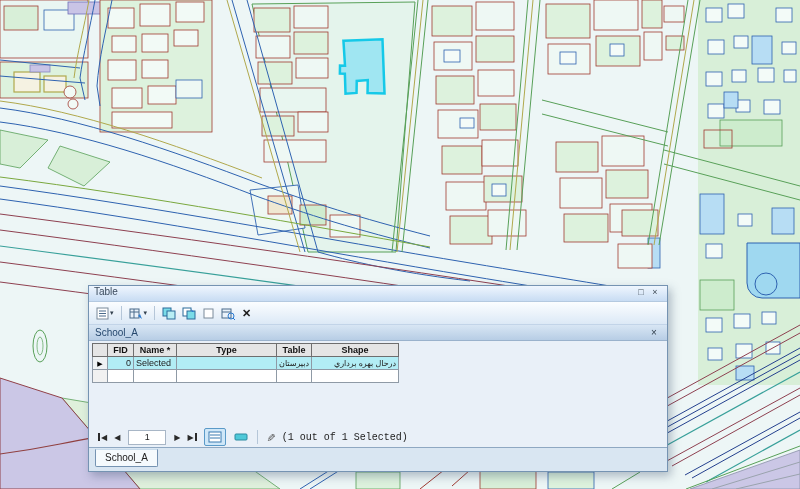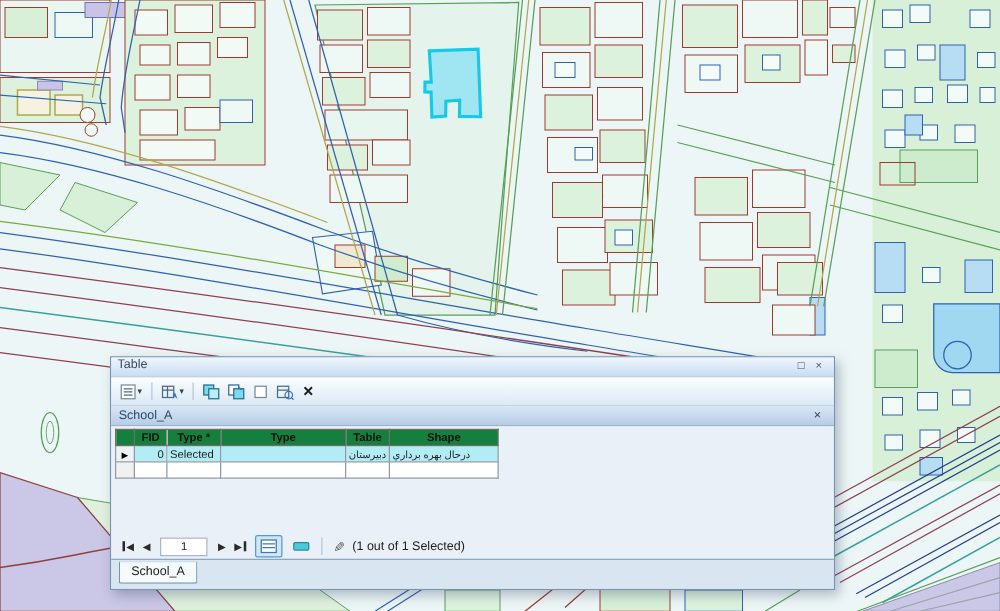--- a/index.html
+++ b/index.html
@@ -42,43 +42,43 @@
   .layerbar .win-btn{font-size:10px;color:#33404e;}
   .content{flex:1;position:relative;background:#e9f0f8;}
   table.grid{
     position:absolute;left:3px;top:2px;border-collapse:collapse;
     background:#fff;font-size:9px;
   }
   table.grid th, table.grid td{
     border:1px solid #8f9aa6;height:12px;padding:0 2px;white-space:nowrap;
     overflow:hidden;
   }
-  table.grid th{background:#15803d;font-weight:bold;border:1px solid #6e6e6e;color:#111;}
+  table.grid th{background:#e5e5e5;font-weight:bold;border:1px solid #6e6e6e;color:#111;}
   td.selcell{background:#f1f1f1;width:10px;text-align:center;padding:0;}
   tr.selected td{background:#b2edf5;}
   tr.selected td.selcell{background:#eef2f4;color:#000;}
   td.fid{ text-align:right;}
-  td.rtl{direction:rtl;font-size:8px;text-align:left;}
+  td.rtl{direction:rtl;font-size:8px;text-align:right;}
   .row-arrow{font-size:7px;color:#000;}
   
   .recnav{
     height:20px;flex:0 0 20px;display:flex;align-items:center;gap:3px;
     padding:0 7px;background:#e9f0f8;color:#222;
   }
   .nav-btn{display:flex;align-items:center;font-size:8px;color:#2a2a2a;padding:0 2px;cursor:default;}
   .nav-bar-l{border-left:2px solid #2a2a2a;height:8px;margin-right:1px;}
   .nav-bar-r{border-right:2px solid #2a2a2a;height:8px;margin-left:1px;}
   .page-box{
     width:36px;height:13px;background:#fff;border:1px solid #a8b6c6;
     text-align:center;font-size:9px;line-height:13px;margin:0 3px;
   }
   .view-btn{width:20px;height:16px;display:flex;align-items:center;justify-content:center;margin-left:2px;}
   .view-btn.active{background:#cfe7f8;border:1px solid #5a9ac8;border-radius:2px;}
   .pencil{font-size:11px;color:#555;transform:rotate(90deg);margin:0 2px;}
-  .count-text{font-size:10px;color:#222;margin-left:2px;}
+  .count-text{font-size:10px;color:#222;margin-left:2px;font-family:Liberation Mono, monospace;}
   
   .tabstrip{
     height:22px;flex:0 0 22px;background:#d9e6f2;border-top:1px solid #8fa8c2;
     padding:1px 0 0 6px;
   }
   .sheet-tab{
     display:inline-block;background:#f5fafd;border:1px solid #7593b2;border-top:1px solid #c9dcec;
     padding:2px 9px 3px;font-size:10px;color:#222;border-radius:0 0 2px 2px;
   }
 </style>
@@ -373,21 +373,21 @@
           <col style="width:26px">
           <col style="width:43px">
         <col style="width:100px">
           <col style="width:31px">
           <col style="width:87px">
       </colgroup>
       <tbody>
           <tr>
         <th class="selcell"></th>
         <th>FID</th>
-        <th>Type *</th>
+        <th>Name *</th>
         <th>Type</th>
         <th>Table</th>
         <th>Shape</th>
       </tr>
       <tr class="selected">
         <td class="selcell"><span class="row-arrow">▶</span></td>
         <td class="fid">0</td>
         <td>Selected</td>
         <td></td>
         <td class="rtl">دبيرستان</td>

